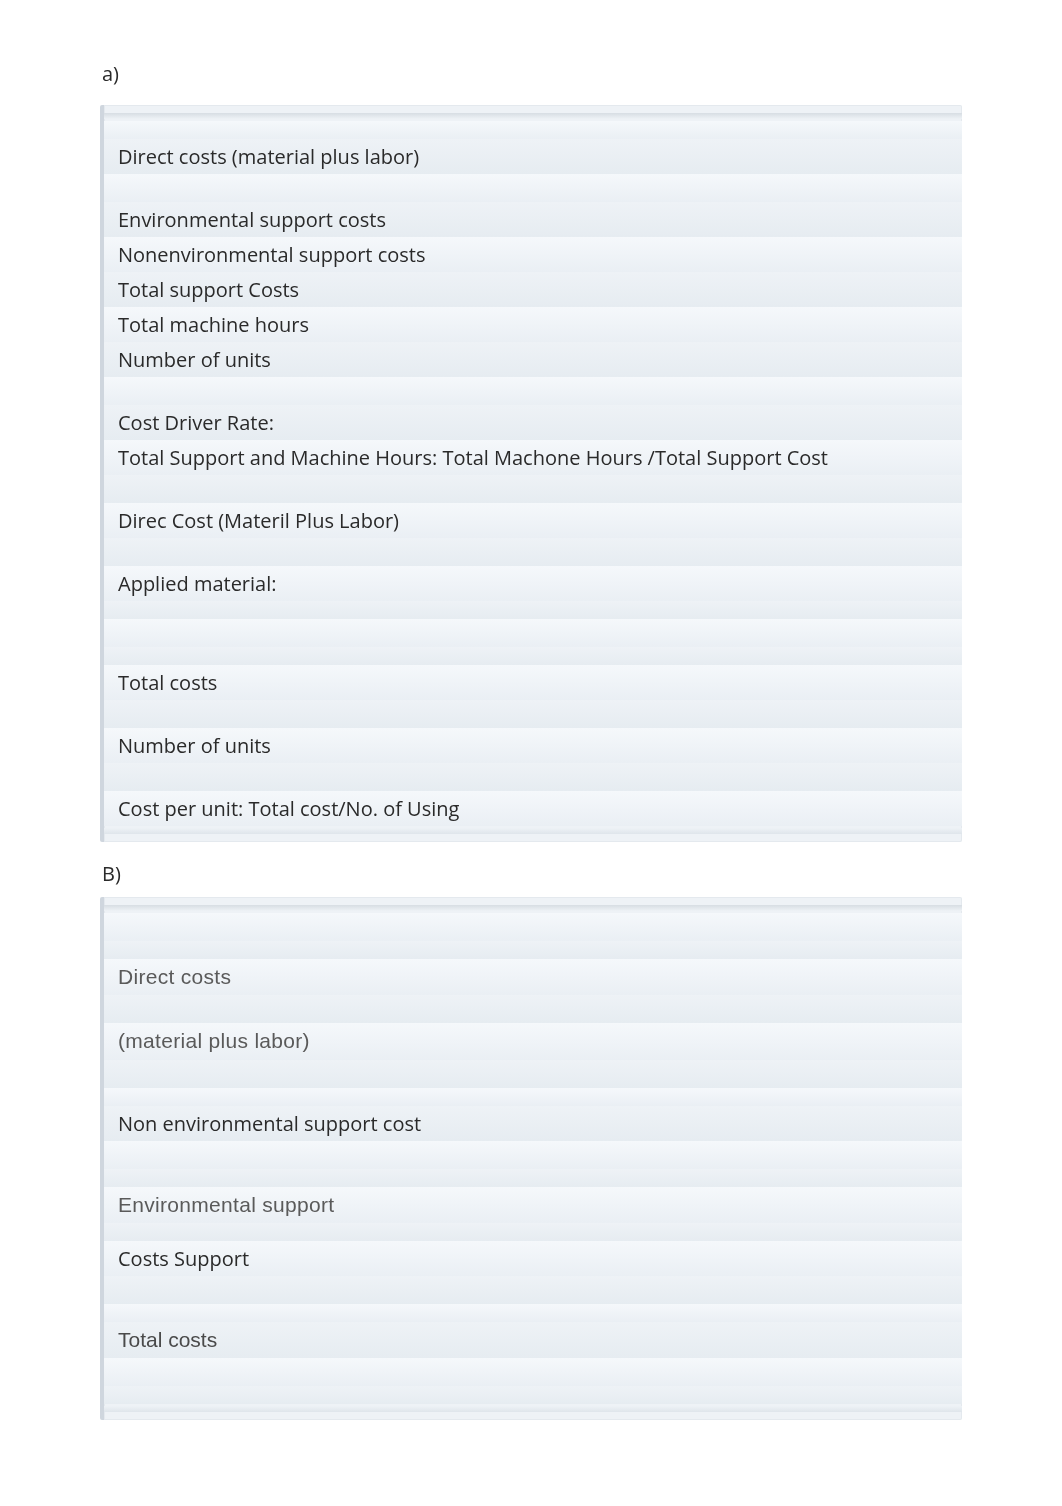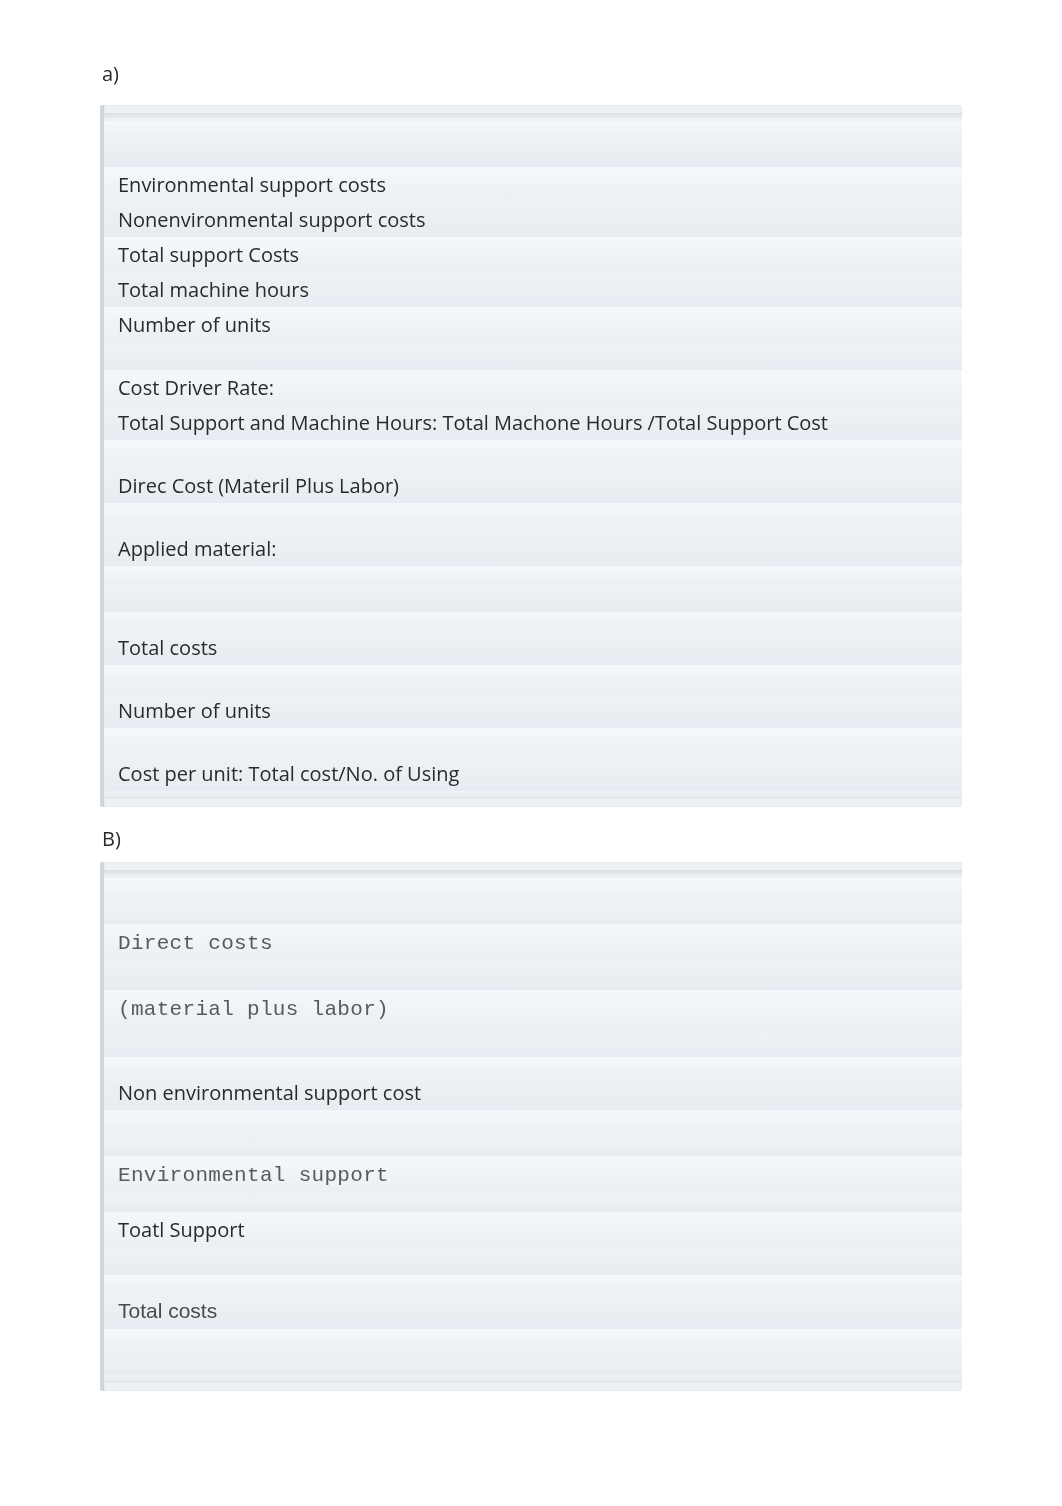--- a/index.html
+++ b/index.html
@@ -40,21 +40,21 @@
   }
   .row.spacer-sm {
     height: 10px;
   }
   .txt-normal {
     font-family: "Segoe UI", "Open Sans", Arial, sans-serif;
     color: #2a2a2a;
     font-size: 20px;
   }
   .txt-alt {
-    font-family: Liberation Mono, monospace;
+    font-family: Liberation Sans, sans-serif;
     color: #5a5a5a;
     font-size: 21px;
     letter-spacing: 0.3px;
   }
   .txt-alt-dark {
     font-family: "Verdana", "Segoe UI", Arial, sans-serif;
     color: #4a4a4a;
     font-size: 21px;
   }
   .inter {
@@ -88,20 +88,23 @@
 </style>
 </head>
 <body>
 
 <div class="page">
 
   <div class="section-label">a)</div>
 
   <div class="panel banded">
     <div class="row spacer-sm"></div>
+    <div class="row">
+      <span class="txt-normal">Direct costs (material plus labor)</span>
+    </div>
     <div class="row spacer"></div>
     <div class="row">
       <span class="txt-normal">Environmental support costs</span>
     </div>
     <div class="row">
       <span class="txt-normal">Nonenvironmental support costs</span>
     </div>
     <div class="row">
       <span class="txt-normal">Total support Costs</span>
     </div>
@@ -159,21 +162,21 @@
     <div class="row">
       <span class="txt-normal">Non environmental support cost</span>
     </div>
     <div class="row spacer"></div>
     <div class="row spacer-sm"></div>
     <div class="row">
       <span class="txt-alt">Environmental support</span>
     </div>
     <div class="row spacer-sm"></div>
     <div class="row">
-      <span class="txt-normal">Toatl Support</span>
+      <span class="txt-normal">Costs Support</span>
     </div>
     <div class="row spacer"></div>
     <div class="row spacer-sm"></div>
     <div class="row">
       <span class="txt-alt-dark">Total costs</span>
     </div>
     <div class="row spacer"></div>
     <div class="row spacer-sm"></div>
   </div>
 

